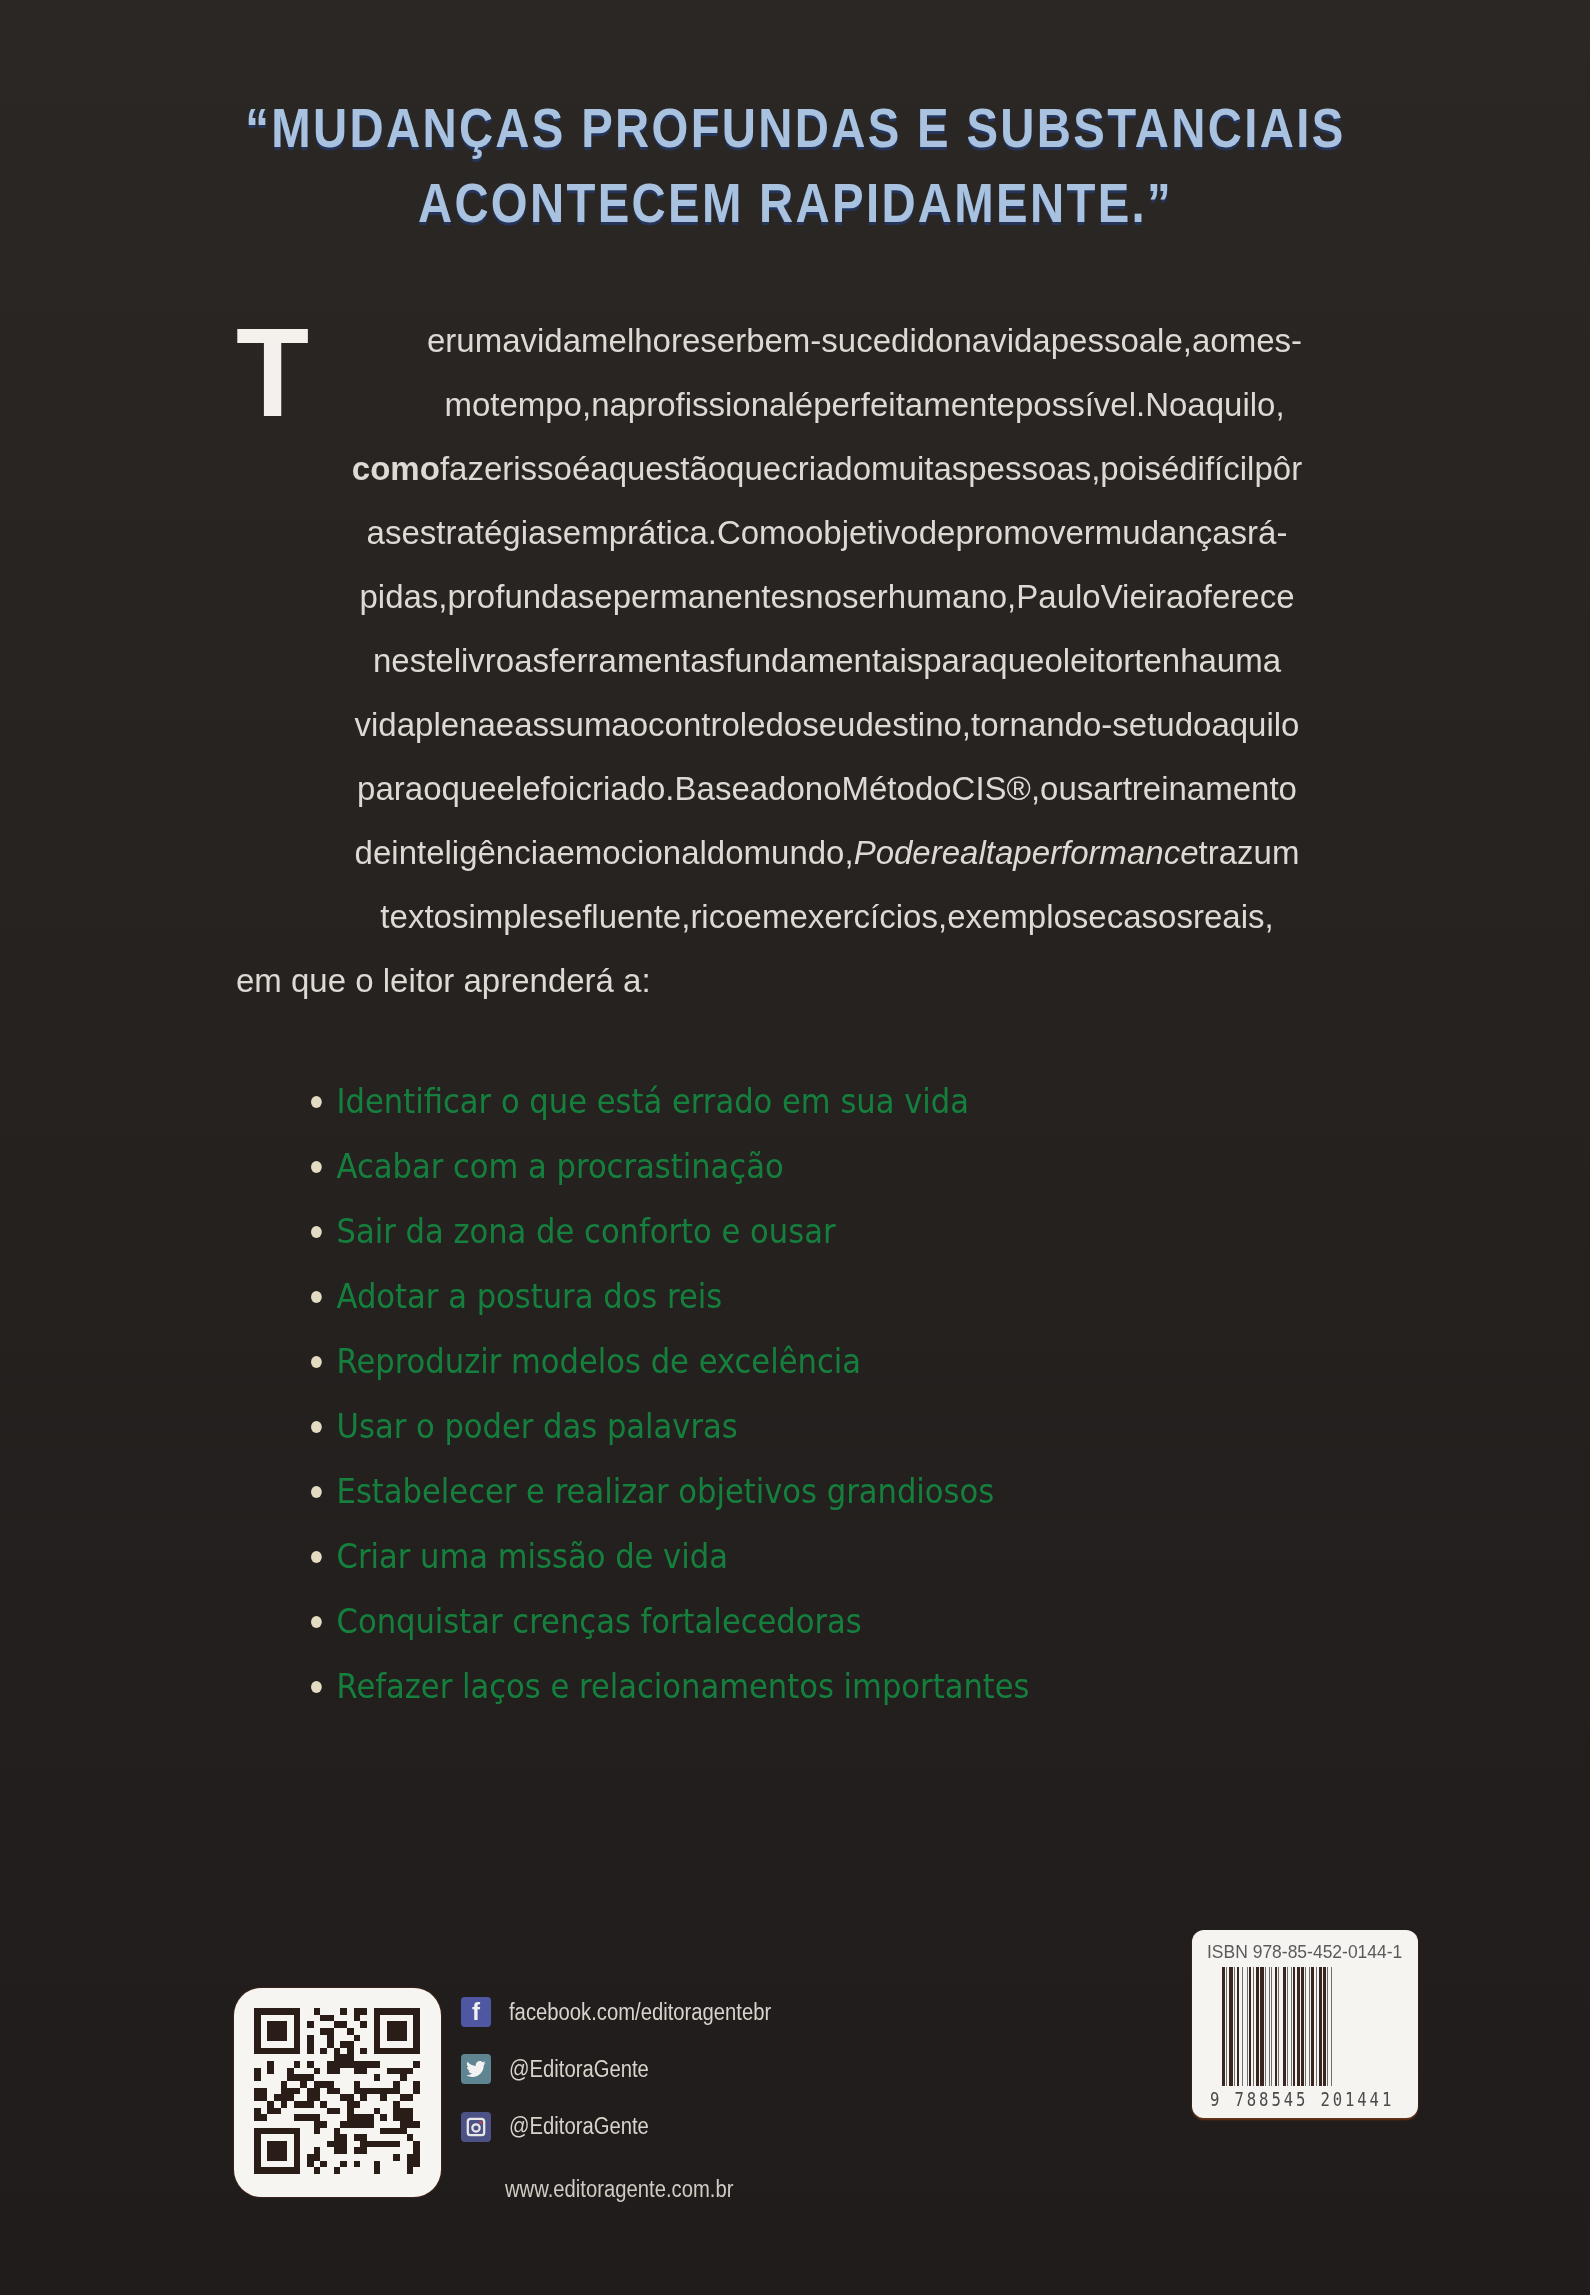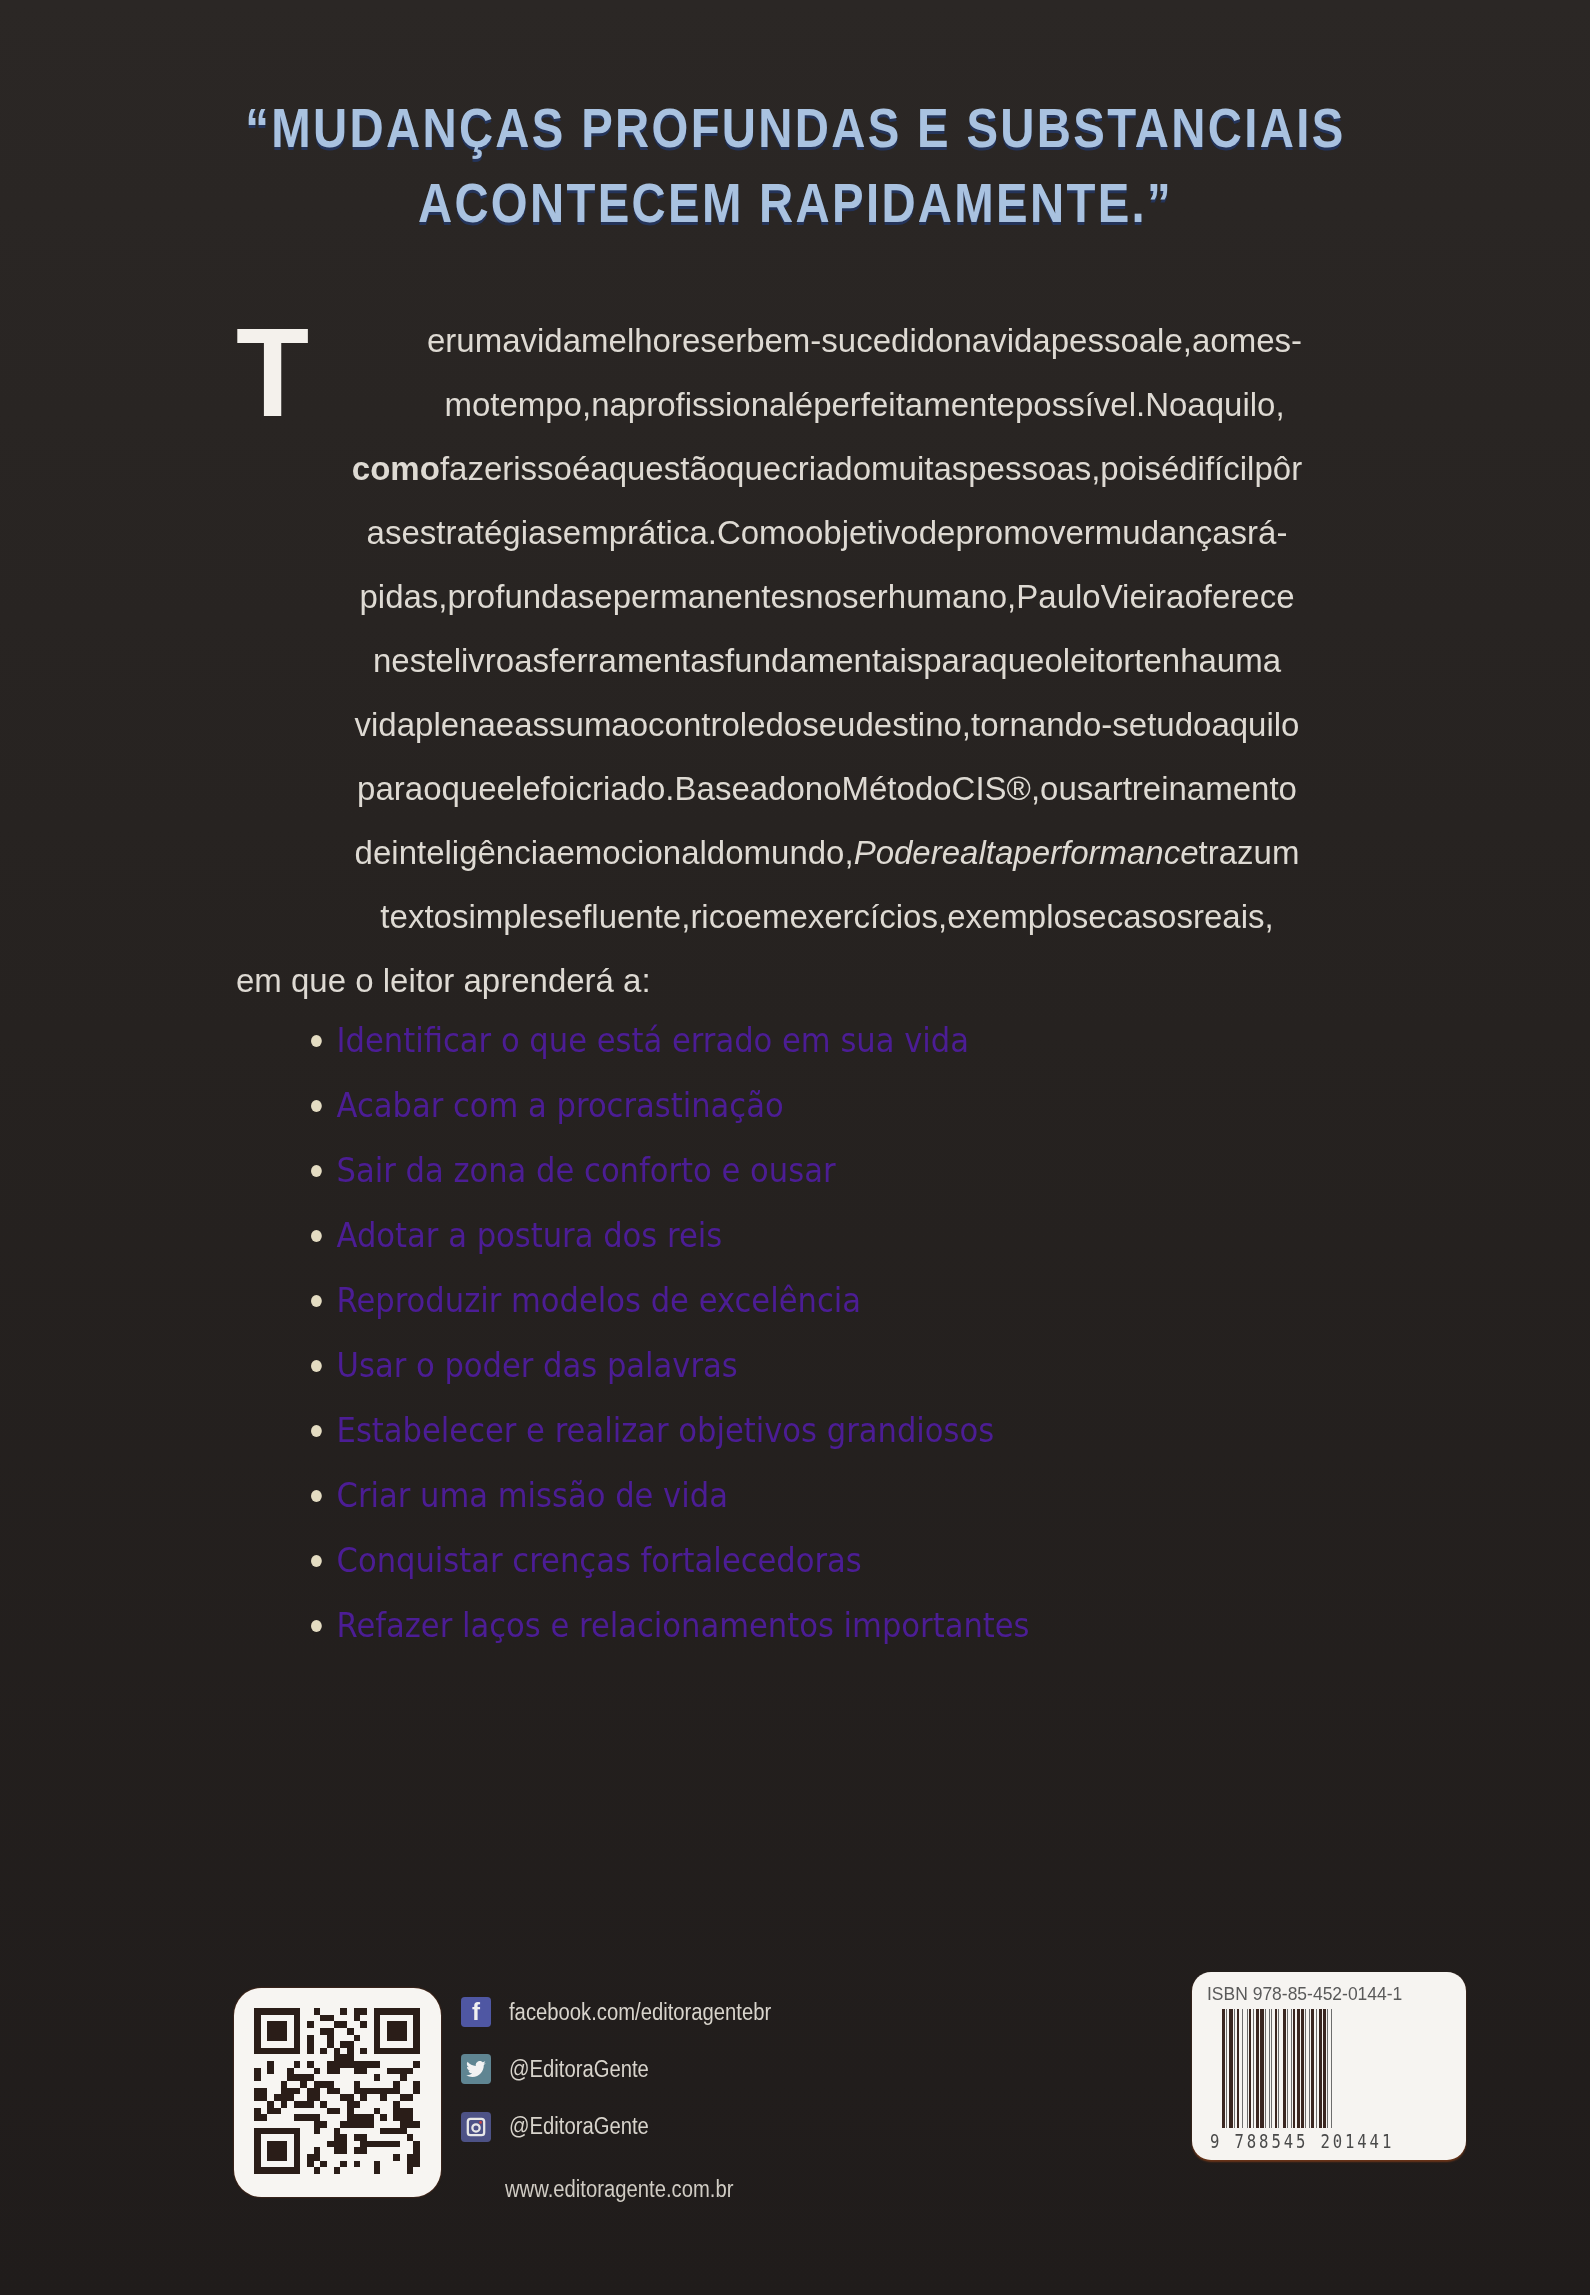--- a/index.html
+++ b/index.html
@@ -43,22 +43,22 @@
     font-weight:bold; font-size:126px; line-height:101px;
     color:#f4f1ec;
     transform: scaleX(0.95);
     transform-origin:0 0;
   }
   .indent { padding-left:75px; }
   .bold-word { font-weight:bold; }
   .ital { font-style:italic; }
 
   .bullets {
-    position:absolute; left:311px; top:1008px;
-    color:#4c1d95;
+    position:absolute; left:311px; top:1069px;
+    color:#15803d;
     font-family:"DejaVu Sans", sans-serif;
     font-size:34px; line-height:65px;
     margin:0; padding:0; list-style:none;
   }
   .bullets li { display:flex; align-items:center; white-space:nowrap; transform:scaleX(0.9); transform-origin:0 50%; }
   .bullets .dot {
     width:12px; height:12px; border-radius:50%;
     background:#e4dcc2; margin-right:16.4px; flex:none;
   }
 
@@ -97,22 +97,22 @@
     transform:scaleX(0.88); transform-origin:0 0; white-space:nowrap;
   }
 
   .category {
     position:absolute; left:1220px; top:1972px;
     color:#d2cec8; font-size:24px;
     font-family:"Liberation Sans", sans-serif;
     transform:scaleX(0.86); transform-origin:0 0; white-space:nowrap;
   }
   .isbn-box {
-    position:absolute; left:1192px; top:1972px; width:274px; height:188px;
-    background:#f6f4f1; border-radius:19px;
+    position:absolute; left:1192px; top:1930px; width:226px; height:188px;
+    background:#f6f4f1; border-radius:12px;
     box-shadow: 0 1.8px 1.8px #6a3418;
   }
   .isbn-text {
     position:absolute; left:14.6px; top:11px;
     color:#5a5a5a; font-size:19px; white-space:nowrap;
     font-family:"Liberation Sans", sans-serif;
     transform:scaleX(0.92); transform-origin:0 0;
   }
   .barcode {
     position:absolute; left:30px; top:37px; width:175px; height:119px;

